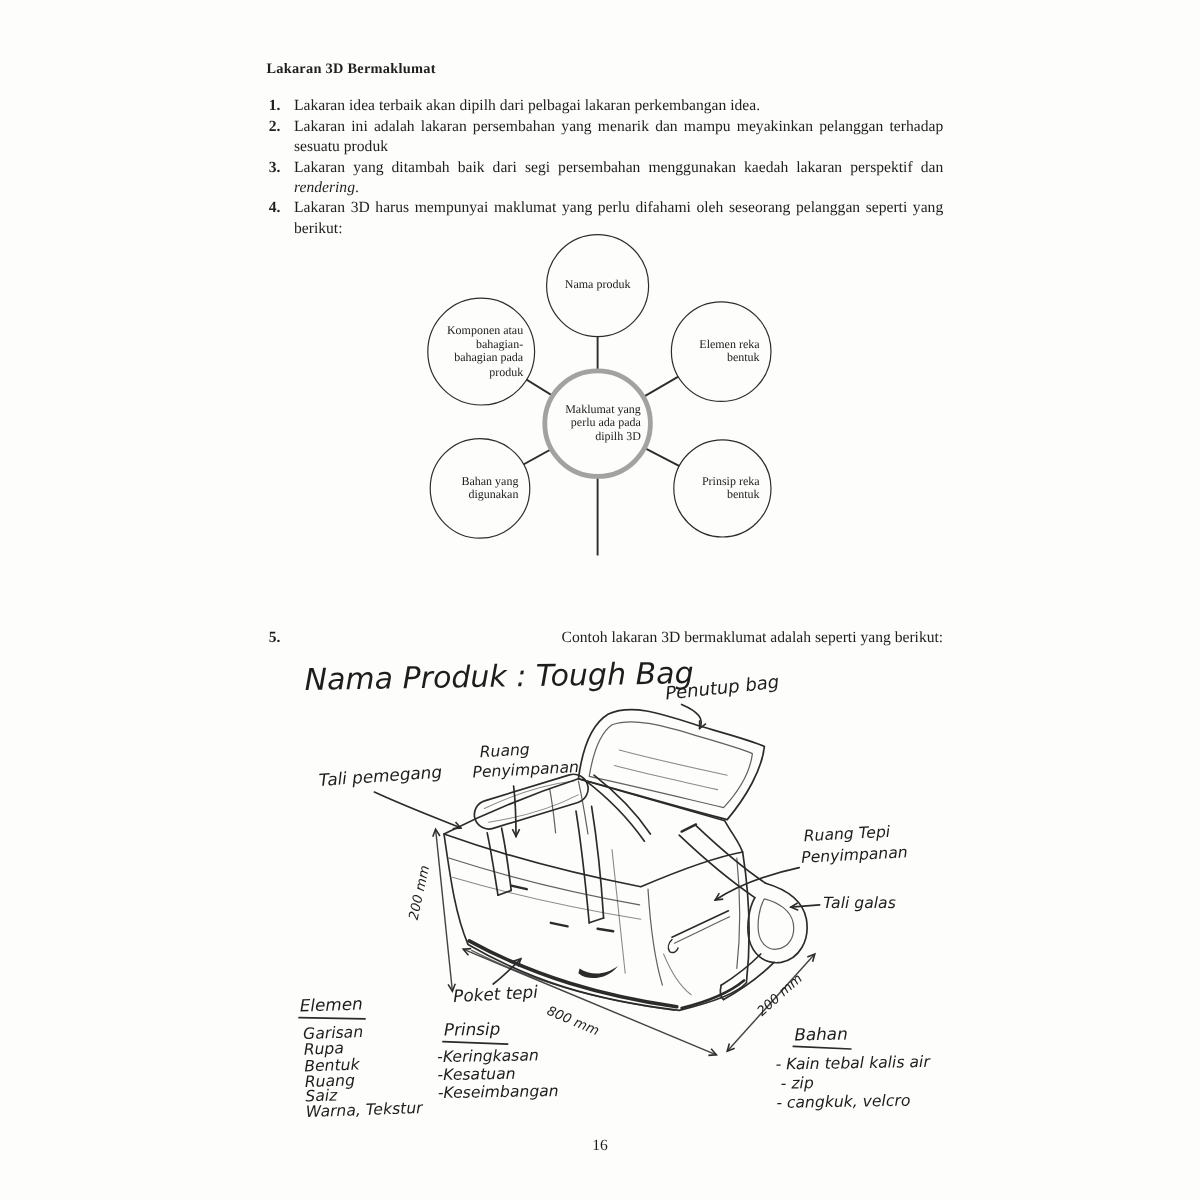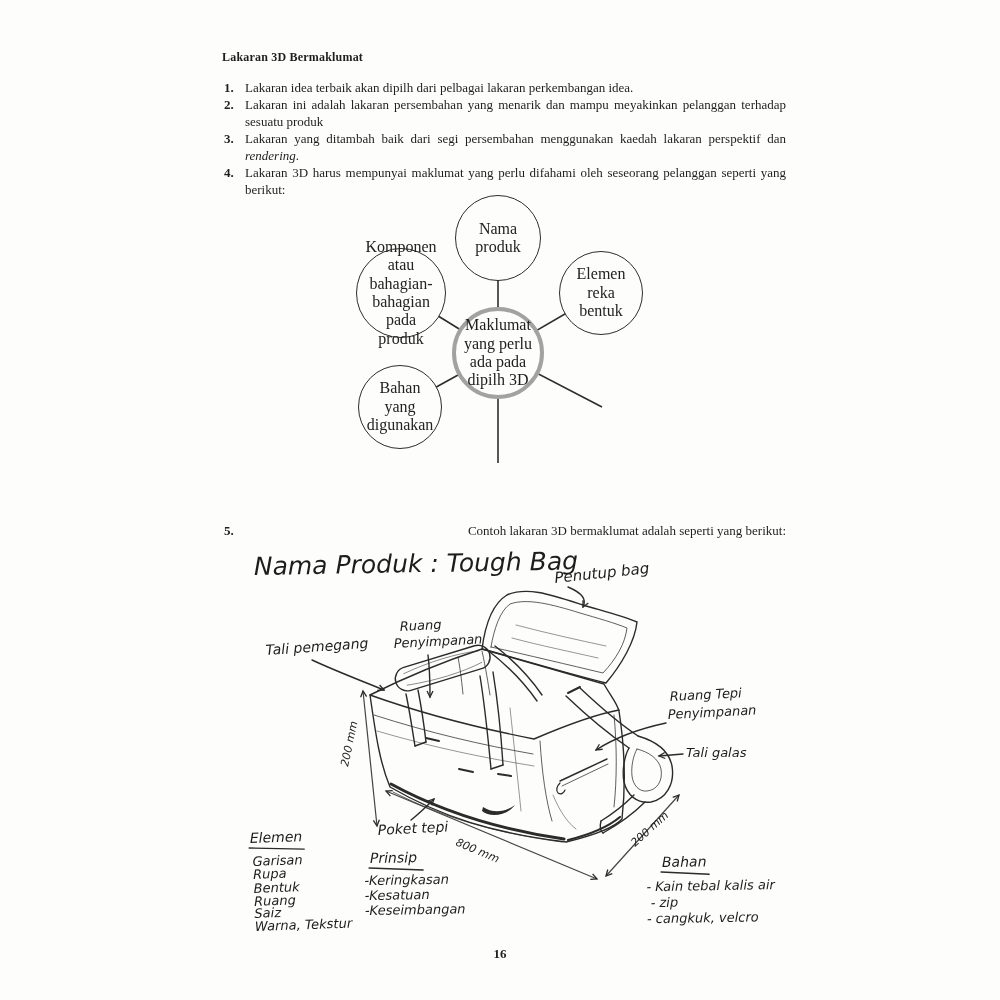--- a/index.html
+++ b/index.html
@@ -23,40 +23,40 @@
   .li .txt{flex:1;text-align:justify;}
   .item5{position:absolute;left:224px;top:522px;width:562px;}
   .item5 .txt{text-align:right;}
 
   
   .diagram{position:absolute;left:328px;top:190px;width:344px;height:332px;}
   .diagram svg{position:absolute;left:0;top:0;}
   .node{
     position:absolute;background:#fdfdfc;border-radius:50%;
     display:flex;align-items:center;justify-content:center;
-    text-align:center;font-size:16px;line-height:1.15;
+    text-align:right;font-size:10px;line-height:1.15;
     border:1.6px solid #2d2d2d;box-sizing:border-box;
     padding:0 9px;color:#222;
   }
   .node.center{
     border:4px solid #a2a2a2;color:#1c1c1c;padding:0 6px;
   }
   .node.top{padding:0 14px;}
 
   
   .sketch{position:absolute;left:230px;top:545px;}
   .hw{font-family:"DejaVu Sans", sans-serif;font-style:italic;fill:#1d1d1d;}
   .ink{stroke:#2b2b2b;fill:none;stroke-width:1.4;stroke-linecap:round;stroke-linejoin:round;}
   .thin{stroke-width:1;opacity:.75;}
   .fain{stroke-width:.9;opacity:.55;}
   .dim{stroke:#444;stroke-width:1.2;fill:none;}
 
   .pageno{
     position:absolute;left:0;top:946px;width:1000px;
-    text-align:center;font-size:13px;font-weight:bold;
+    text-align:center;font-size:13px;font-weight:normal;
   }
 </style>
 </head>
 <body>
 
 <div class="page">
 
   <h1 class="title">Lakaran 3D Bermaklumat</h1>
 
   <div class="numlist">
@@ -87,20 +87,21 @@
         <line x1="170" y1="163" x2="72" y2="217"></line>
         <line x1="170" y1="163" x2="274" y2="217"></line>
         <line x1="170" y1="163" x2="170" y2="273"></line>
       </g>
     </svg>
     <div class="node top" style="left:127px;top:5px;width:86px;height:86px;">Nama produk</div>
     <div class="node" style="left:28px;top:58px;width:90px;height:90px;">Komponen atau bahagian-bahagian pada produk</div>
     <div class="node" style="left:231px;top:61px;width:84px;height:84px;">Elemen reka bentuk</div>
     <div class="node center" style="left:124px;top:117px;width:92px;height:92px;">Maklumat yang perlu ada pada dipilh 3D</div>
     <div class="node" style="left:30px;top:175px;width:84px;height:84px;">Bahan yang digunakan</div>
+    <div class="node" style="left:233px;top:176px;width:82px;height:82px;">Prinsip reka bentuk</div>
   </div>
 
   <div class="numlist item5">
     <div class="li">
       <span class="num">5.</span>
       <span class="txt">Contoh lakaran 3D bermaklumat adalah seperti yang berikut:</span>
     </div>
   </div>
 
   <svg class="sketch" width="770" height="410" viewBox="0 0 770 410">

